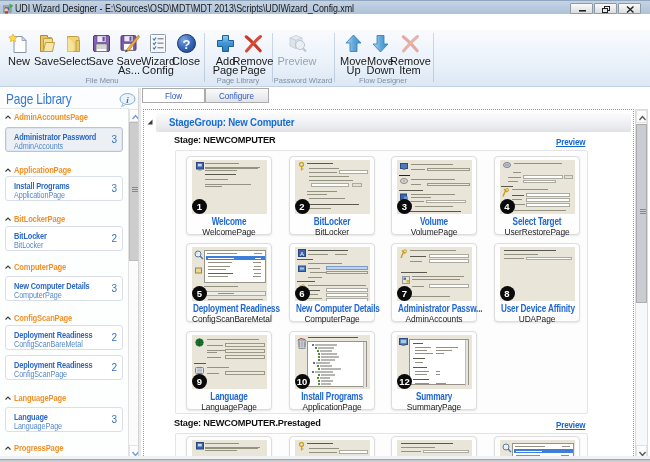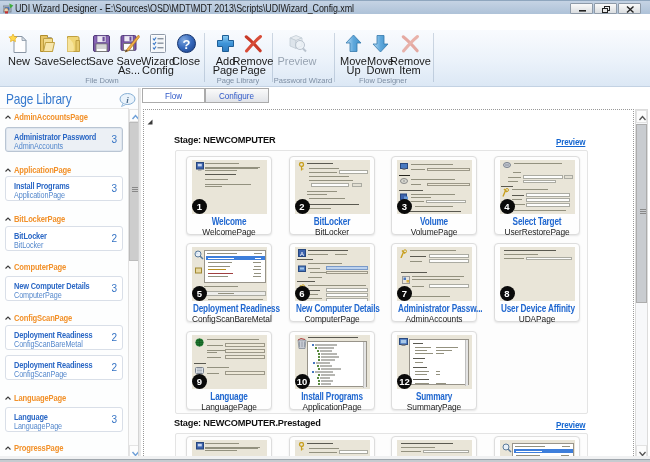--- a/index.html
+++ b/index.html
@@ -127,21 +127,21 @@
         </svg>
     </div>
   </div>
 
 
   <div id="ribbon">
     <div class="rsep" style="left:204px"></div>
     <div class="rsep" style="left:272px"></div>
     <div class="rsep" style="left:334px"></div>
     <div class="rsep" style="left:433px"></div>
-    <div class="rgl" style="left:52px;width:100px">File Down</div>
+    <div class="rgl" style="left:52px;width:100px">File Menu</div>
     <div class="rgl" style="left:188px;width:100px">Page Library</div>
     <div class="rgl" style="left:253px;width:100px">Password Wizard</div>
     <div class="rgl" style="left:333px;width:100px">Flow Designer</div>
 
     <div class="rbtn" style="left:1px;width:36px">
       <svg class="ric" width="22" height="21" viewBox="0 0 22 21">
         <path d="M6 3.5 h8 l4 4 v12 h-12 z" fill="#FDFDFE" stroke="#8A97A6"></path>
         <path d="M14 3.5 l4 4 h-4 z" fill="#DCE3EA" stroke="#8A97A6" stroke-width="0.8"></path>
         <path d="M5 1 l1.3 2.5 2.8 0.5 -2 1.9 0.4 2.8 -2.5 -1.4 -2.5 1.4 0.4 -2.8 -2 -1.9 2.8 -0.5 z" fill="#FFD84D" stroke="#E0A510" stroke-width="0.6"></path>
       </svg>
@@ -390,20 +390,23 @@
 
   <div id="main">
     <div class="mtab" id="tabflow"><span>Flow</span></div>
     <div class="mtab" id="tabconf"><span>Configure</span></div>
 
     <div id="wsp">
 
       <svg class="expander" style="left:3px;top:9px" width="6" height="6">
           <polygon points="5.5,0.5 5.5,5.5 0.5,5.5" fill="#3A3A3A"></polygon>
         </svg>
+      <div id="sgbar">
+          <span>StageGroup: New Computer</span>
+        </div>
 
       <div class="stlabel" style="left:30px;top:23.5px">Stage: NEWCOMPUTER</div>
       <div class="pvw" style="left:412px;top:25.5px">Preview</div>
 
       <div class="stbox" style="top:40px;height:264px"></div>
 
       <div class="fcard" style="left:42px;top:46px">
         <div class="th">
           <svg class="ici" style="left:4px;top:2px" width="8" height="9">
               <rect x="0.5" y="0.5" width="7" height="6.5" fill="#3C62AC" stroke="#27477E"></rect>

